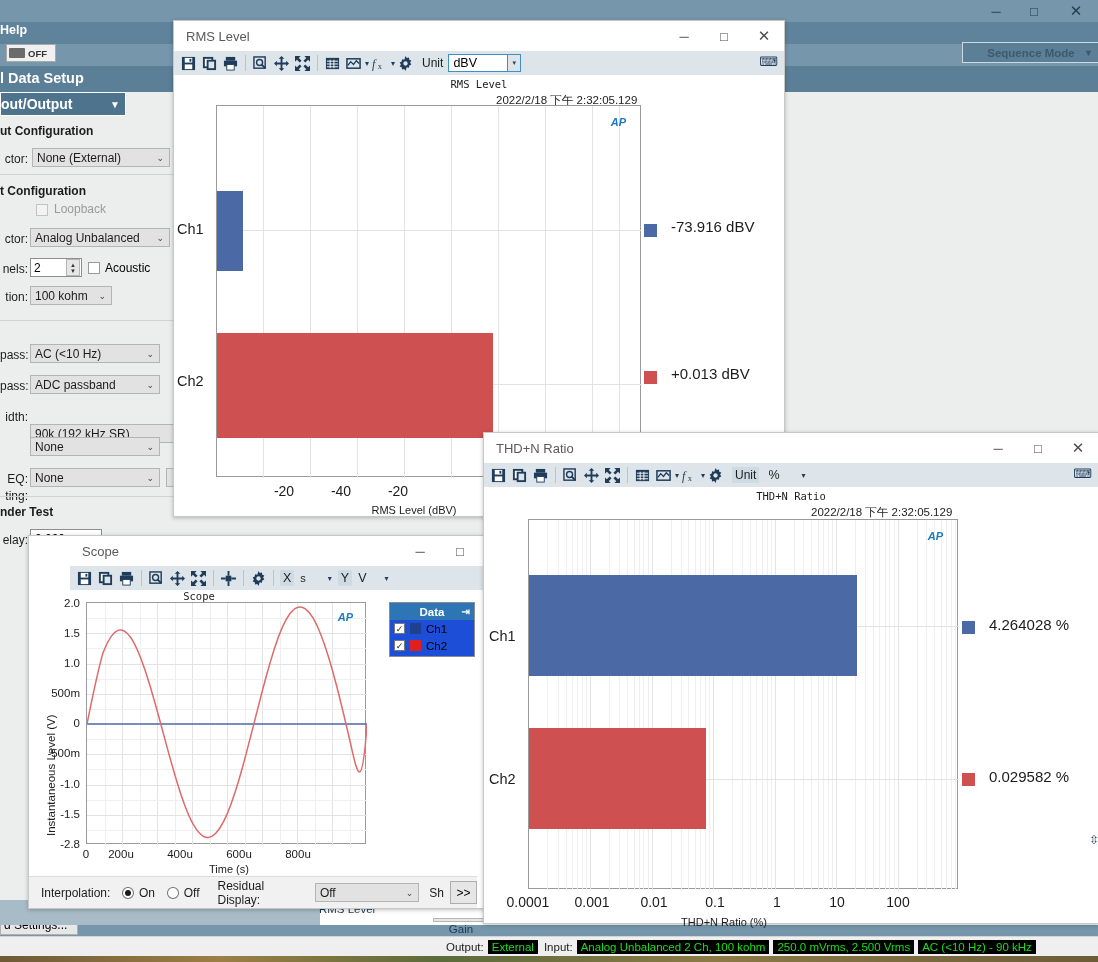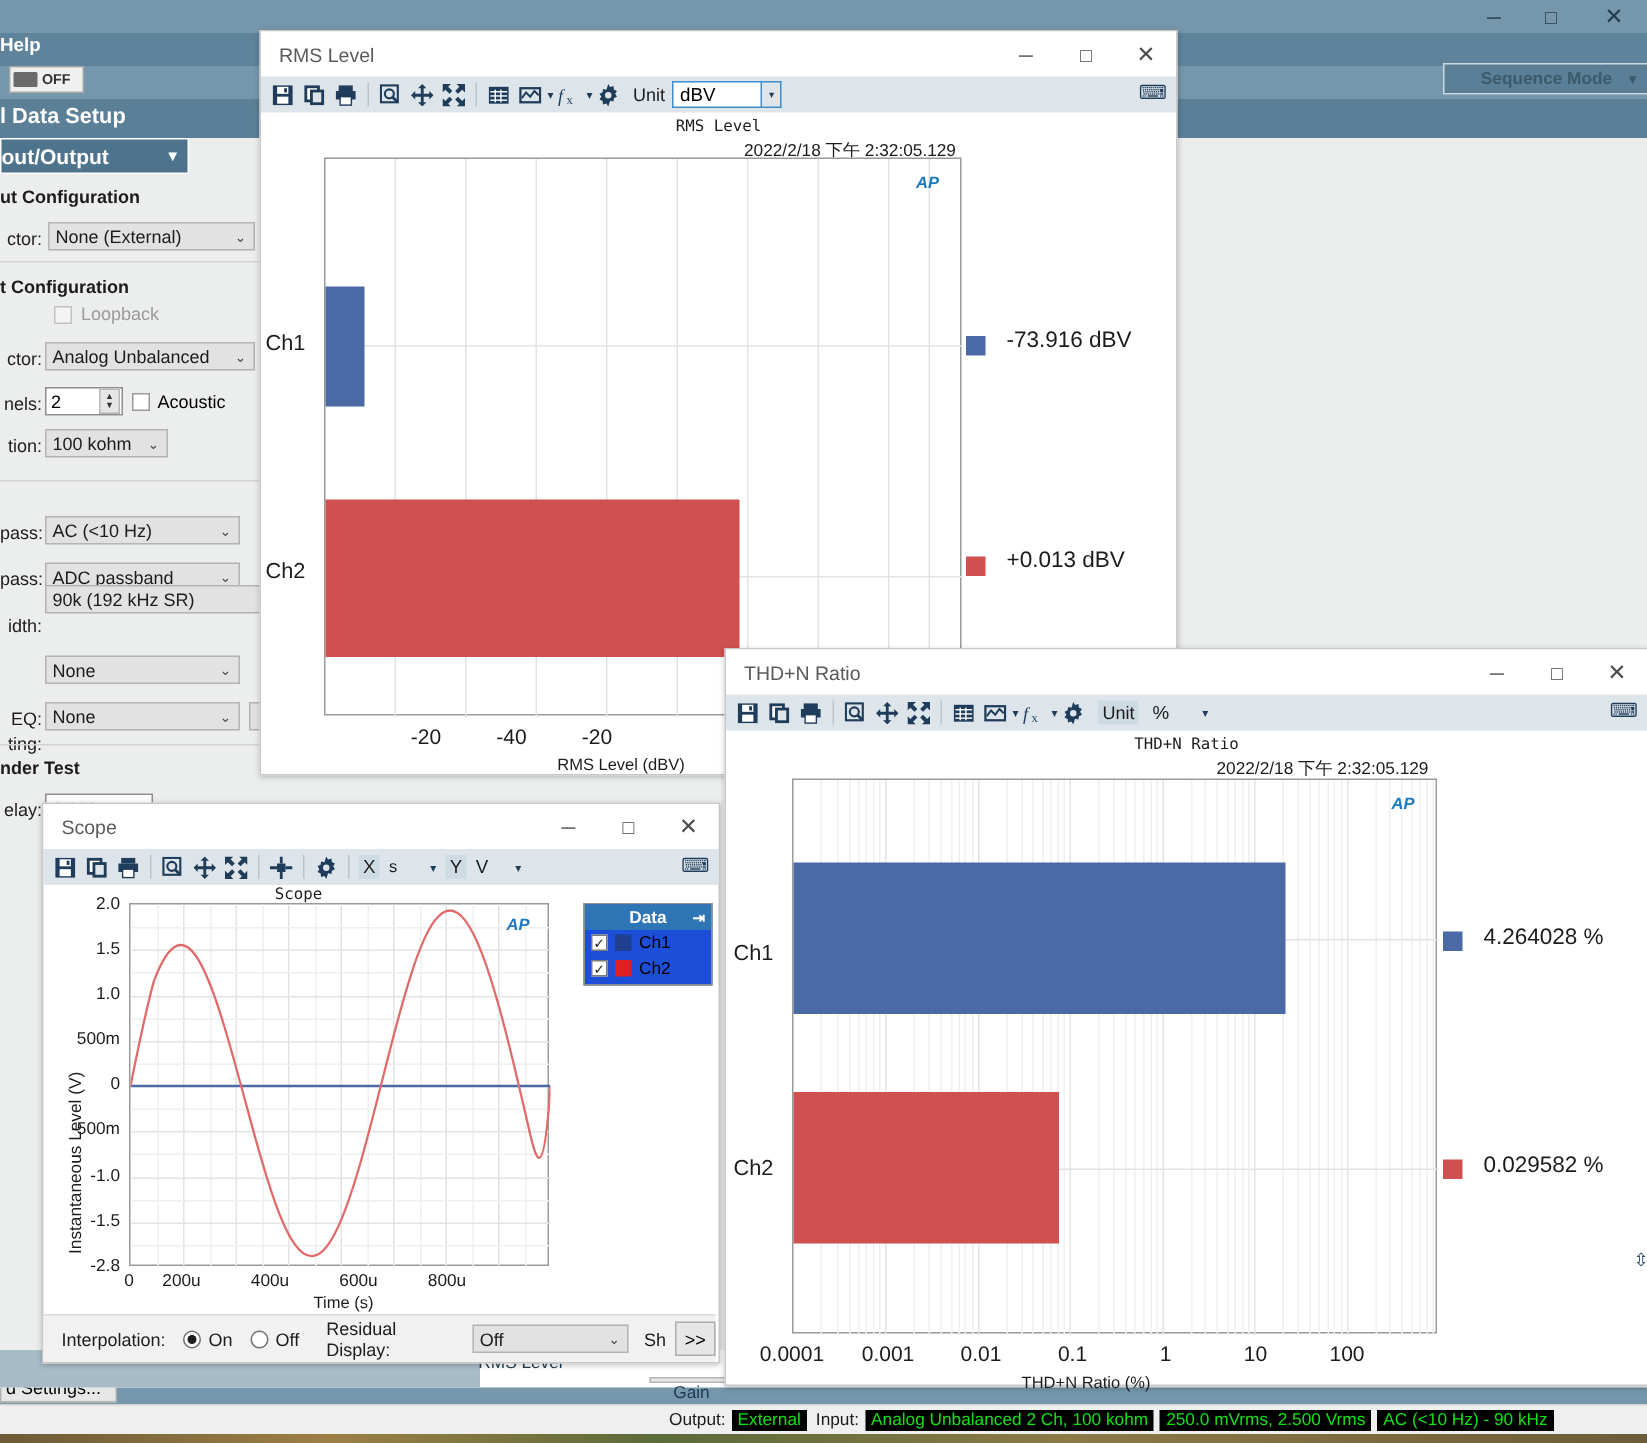--- a/index.html
+++ b/index.html
@@ -207,21 +207,21 @@
       <span class="car">⌄</span>
     </div>
 
     <div class="fld-label" style="left:0px;top:287px;width:28px;">pass:</div>
     <div class="combo" style="left:30px;top:283px;width:130px;">
       <span>ADC passband</span>
       <span class="car">⌄</span>
     </div>
 
     <div class="fld-label" style="left:0px;top:318px;width:28px;">idth:</div>
-    <div class="combo" style="left:30px;top:298px;width:156px;">
+    <div class="combo" style="left:30px;top:332px;width:156px;">
       <span>90k (192 kHz SR)</span>
       <span class="car">⌄</span>
     </div>
 
     <div class="fld-label" style="left:0px;top:349px;width:28px;margin-top:48px;">ting:</div>
     <div class="combo" style="left:30px;top:345px;width:130px;">
       <span>None</span>
       <span class="car">⌄</span>
     </div>
 
@@ -397,21 +397,21 @@
   <div class="axis-tick" style="left:137px;top:462px;width:60px;">-40</div>
   <div class="axis-tick" style="left:194px;top:462px;width:60px;">-20</div>
   <div class="axis-name" style="left:180px;top:483px;width:120px;">RMS Level (dBV)</div>
 
   <div class="rd-sw" style="left:470px;top:203px;background:#4a69a5;"></div>
   <div class="rd-val" style="left:497px;top:197px;">-73.916 dBV</div>
   <div class="rd-sw" style="left:470px;top:350px;background:#cf5050;"></div>
   <div class="rd-val" style="left:497px;top:344px;">+0.013 dBV</div>
 </div>
 
-<div class="win" style="left:28px;top:535px;width:450px;height:372px;">
+<div class="win" style="left:28px;top:535px;width:450px;height:372px;padding-left:41px;">
   <div class="win-title">
     <span class="cap">Scope</span>
     <span class="win-btns">
       <span class="wb">─</span>
       <span class="wb">□</span>
       <span class="wb close">✕</span>
     </span>
   </div>
   <div class="toolbar">
     <span class="tb-ico">

